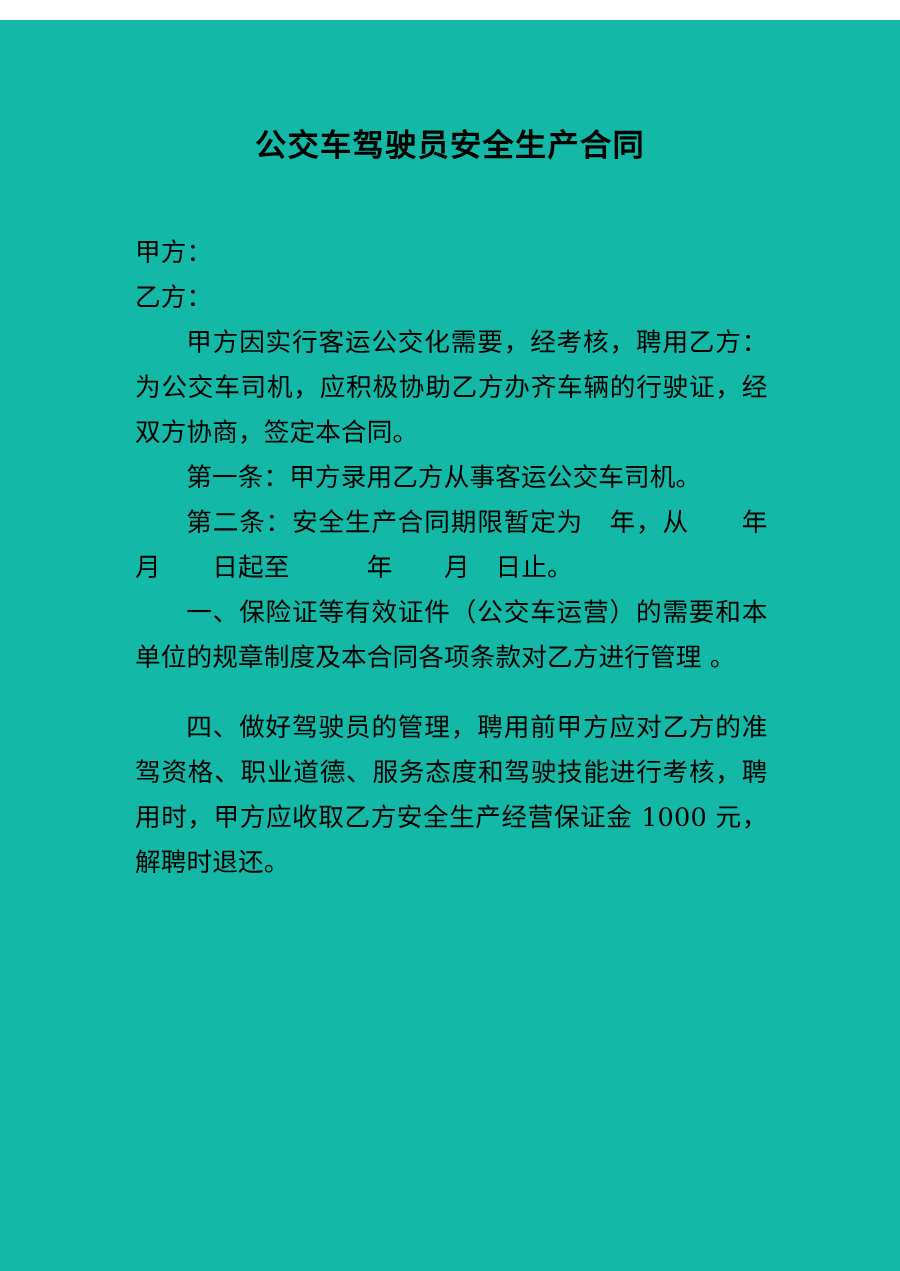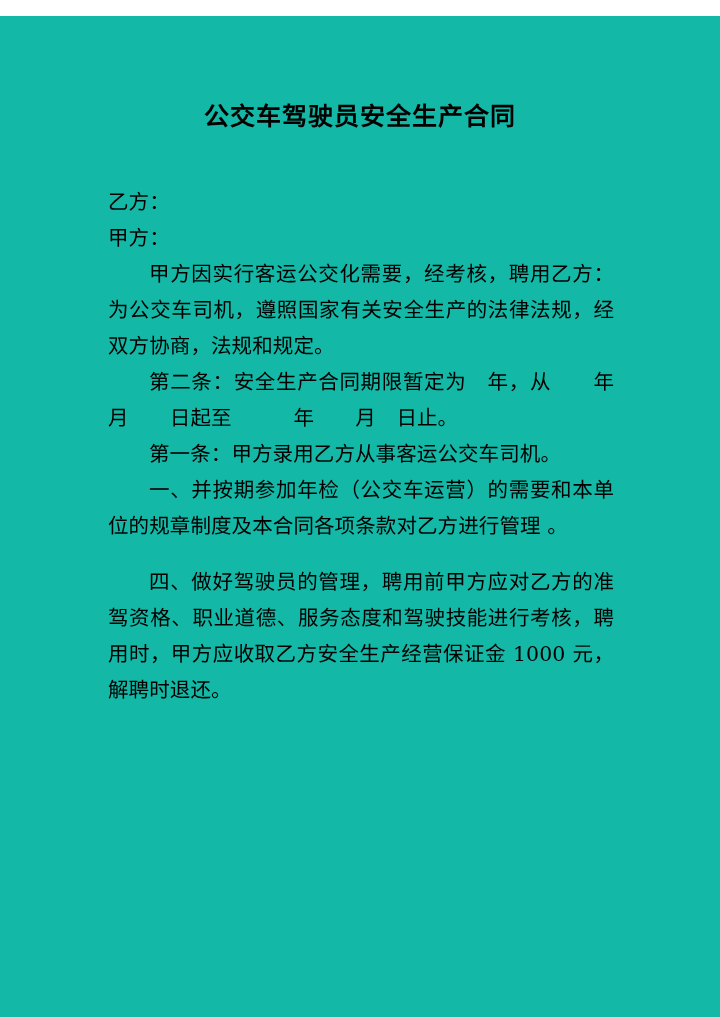--- a/index.html
+++ b/index.html
@@ -57,22 +57,22 @@
   }
 </style>
 </head>
 <body>
 
 <div class="page">
 
   <div class="doc-title">公交车驾驶员安全生产合同</div>
 
   <div class="body-block">
+    <p class="para">甲方：</p>
     <p class="para">乙方：</p>
-    <p class="para">甲方：</p>
-    <p class="para indent">甲方因实行客运公交化需要，经考核，聘用乙方：为公交车司机，遵照国家有关安全生产的法律法规，经双方协商，法规和规定。</p>
+    <p class="para indent">甲方因实行客运公交化需要，经考核，聘用乙方：为公交车司机，应积极协助乙方办齐车辆的行驶证，经双方协商，签定本合同。</p>
+    <p class="para indent">第一条：甲方录用乙方从事客运公交车司机。</p>
     <p class="para indent">第二条：安全生产合同期限暂定为　年，从　　年　月　　日起至　　　年　　月　日止。</p>
-    <p class="para indent">第一条：甲方录用乙方从事客运公交车司机。</p>
-    <p class="para indent">一、并按期参加年检（公交车运营）的需要和本单位的规章制度及本合同各项条款对乙方进行管理 。</p>
+    <p class="para indent">一、保险证等有效证件（公交车运营）的需要和本单位的规章制度及本合同各项条款对乙方进行管理 。</p>
     <p class="para indent gap-before">四、做好驾驶员的管理，聘用前甲方应对乙方的准驾资格、职业道德、服务态度和驾驶技能进行考核，聘用时，甲方应收取乙方安全生产经营保证金 1000 元，解聘时退还。</p>
   </div>
 
 </div>
 
 </body></html>

